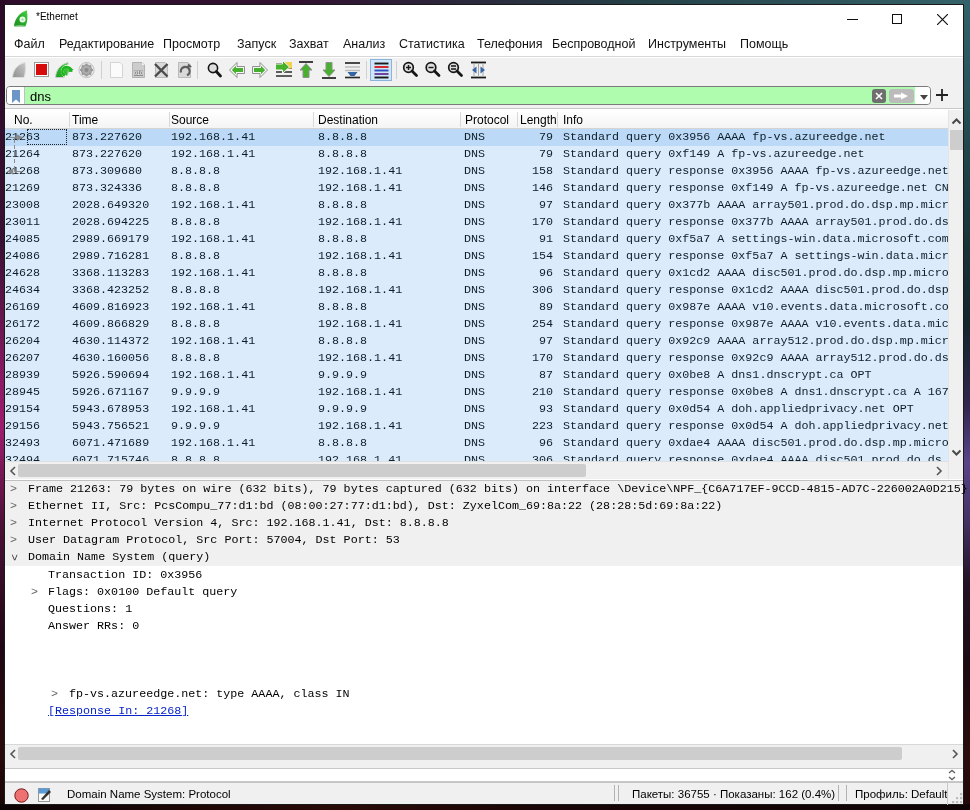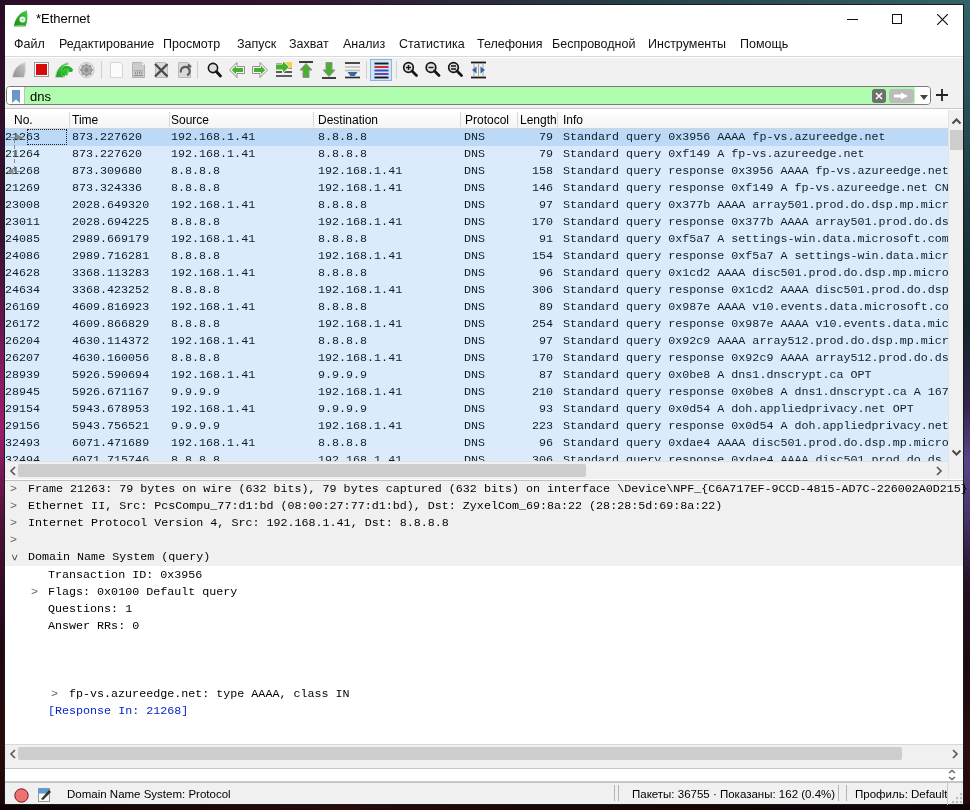--- a/index.html
+++ b/index.html
@@ -10,21 +10,21 @@
  background:linear-gradient(to bottom,#2a0b27,#3a1033 30%,#8c1a66 47%,#9c1d6e 53%,#4a1035 65%,#200714 80%,#2a0a0a 92%,#180505);}
 #bgright{position:absolute;left:963px;top:0;width:7px;height:810px;
  background:linear-gradient(to bottom,#34626a,#2a545c 10%,#1c3a40 25%,#14252a 40%,#31264e 50%,#5a4488 57%,#453366 64%,#241225 72%,#1c0a12 82%,#2a0d0c 93%,#220909 100%);}
 #bgbot{position:absolute;left:0;top:804px;width:970px;height:6px;
  background:linear-gradient(to right,#0c0304,#2a0b08 35%,#1a0606 55%,#0e0404);}
 #win{position:absolute;left:4px;top:4px;width:958px;height:799px;border:1px solid #1a1a1a;background:#fff;}
 #win *{box-sizing:border-box;}
 .abs{position:absolute;}
 
 #title{left:0;top:0;width:958px;height:28px;background:#fff;}
-#title .txt{left:31px;top:6px;font-size:13px;color:#000;}
+#title .txt{left:31px;top:6px;font-size:10px;color:#000;}
 
 #menu{left:0;top:28px;width:958px;height:24px;background:#fff;border-bottom:1px solid #d8d8d8;font-size:12.5px;color:#111;}
 #menu span{position:absolute;top:4px;}
 
 #toolbar{left:0;top:53px;width:958px;height:26px;background:#f1f1f1;}
 
 #filter{left:0;top:79px;width:958px;height:25px;background:#f1f1f1;border-bottom:1px solid #c8c8c8;}
 #ffield{position:absolute;left:1px;top:2px;width:925px;height:19px;border:1px solid #7a7a7a;border-radius:4px;background:#affcaf;overflow:hidden;}
 #fbook{position:absolute;left:0;top:0;width:18px;height:19px;background:#fff;border-right:1px solid #c0c0c0;}
 #ftext{position:absolute;left:23px;top:2px;font-size:13px;color:#000;}
@@ -292,28 +292,28 @@
       <svg style="position:absolute;left:928px;top:3px" width="12" height="12">
         <path d="M4 2 L8 6 L4 10" stroke="#555" stroke-width="1.6" fill="none"></path>
       </svg>
       <div class="thumbh" style="left:13px;width:568px"></div>
     </div>
  <div class="abs" id="corner"></div>
  <div class="abs" id="dpane">
       <div class="dl dg" style="top:0px"><span style="position:absolute;left:5px;color:#666">&gt;</span><span style="position:absolute;left:23px">Frame 21263: 79 bytes on wire (632 bits), 79 bytes captured (632 bits) on interface \Device\NPF_{C6A717EF-9CCD-4815-AD7C-226002A0D215}</span></div>
       <div class="dl dg" style="top:17px"><span style="position:absolute;left:5px;color:#666">&gt;</span><span style="position:absolute;left:23px">Ethernet II, Src: PcsCompu_77:d1:bd (08:00:27:77:d1:bd), Dst: ZyxelCom_69:8a:22 (28:28:5d:69:8a:22)</span></div>
       <div class="dl dg" style="top:34px"><span style="position:absolute;left:5px;color:#666">&gt;</span><span style="position:absolute;left:23px">Internet Protocol Version 4, Src: 192.168.1.41, Dst: 8.8.8.8</span></div>
-      <div class="dl dg" style="top:51px"><span style="position:absolute;left:5px;color:#666">&gt;</span></div>
+      <div class="dl dg" style="top:51px"><span style="position:absolute;left:5px;color:#666">&gt;</span><span style="position:absolute;left:23px">User Datagram Protocol, Src Port: 57004, Dst Port: 53</span></div>
       <div class="dl dg" style="top:68px"><span style="position:absolute;left:5px;color:#333;display:inline-block;transform:rotate(90deg)">&gt;</span><span style="position:absolute;left:23px">Domain Name System (query)</span></div>
       <div class="dl" style="top:86px"><span style="position:absolute;left:43px">Transaction ID: 0x3956</span></div>
       <div class="dl" style="top:103px"><span style="position:absolute;left:26px;color:#666">&gt;</span><span style="position:absolute;left:43px">Flags: 0x0100 Default query</span></div>
       <div class="dl" style="top:120px"><span style="position:absolute;left:43px">Questions: 1</span></div>
       <div class="dl" style="top:137px"><span style="position:absolute;left:43px">Answer RRs: 0</span></div>
       <div class="dl" style="top:205px"><span style="position:absolute;left:46px;color:#666">&gt;</span><span style="position:absolute;left:64px">fp-vs.azureedge.net: type AAAA, class IN</span></div>
-      <div class="dl" style="top:222px"><span style="position:absolute;left:43px"><span style="color:#0824c8;">[Response In: 21268]</span></span></div>
+      <div class="dl" style="top:222px"><span style="position:absolute;left:43px"><span style="color:#0824c8;text-decoration:underline">[Response In: 21268]</span></span></div>
     </div>
  <div class="abs" id="hsb2">
       <svg style="position:absolute;left:2px;top:3px" width="12" height="12">
         <path d="M8 2 L4 6 L8 10" stroke="#555" stroke-width="1.6" fill="none"></path>
       </svg>
       <svg style="position:absolute;left:944px;top:3px" width="12" height="12">
         <path d="M4 2 L8 6 L4 10" stroke="#555" stroke-width="1.6" fill="none"></path>
       </svg>
       <div class="thumbh" style="left:13px;width:884px"></div>
     </div>

